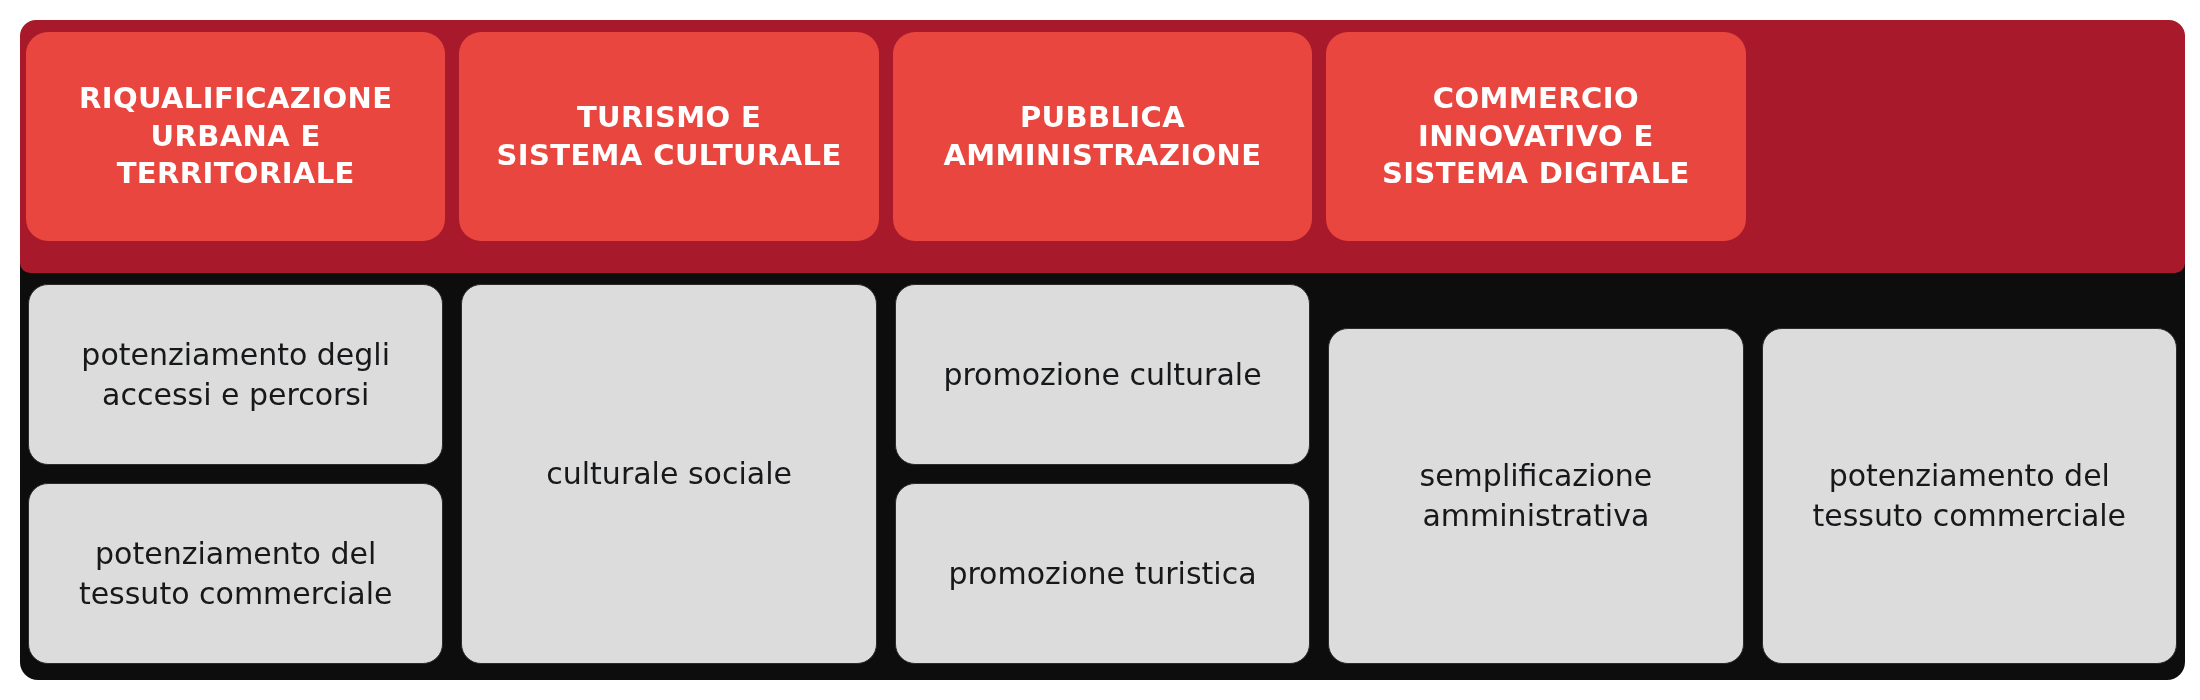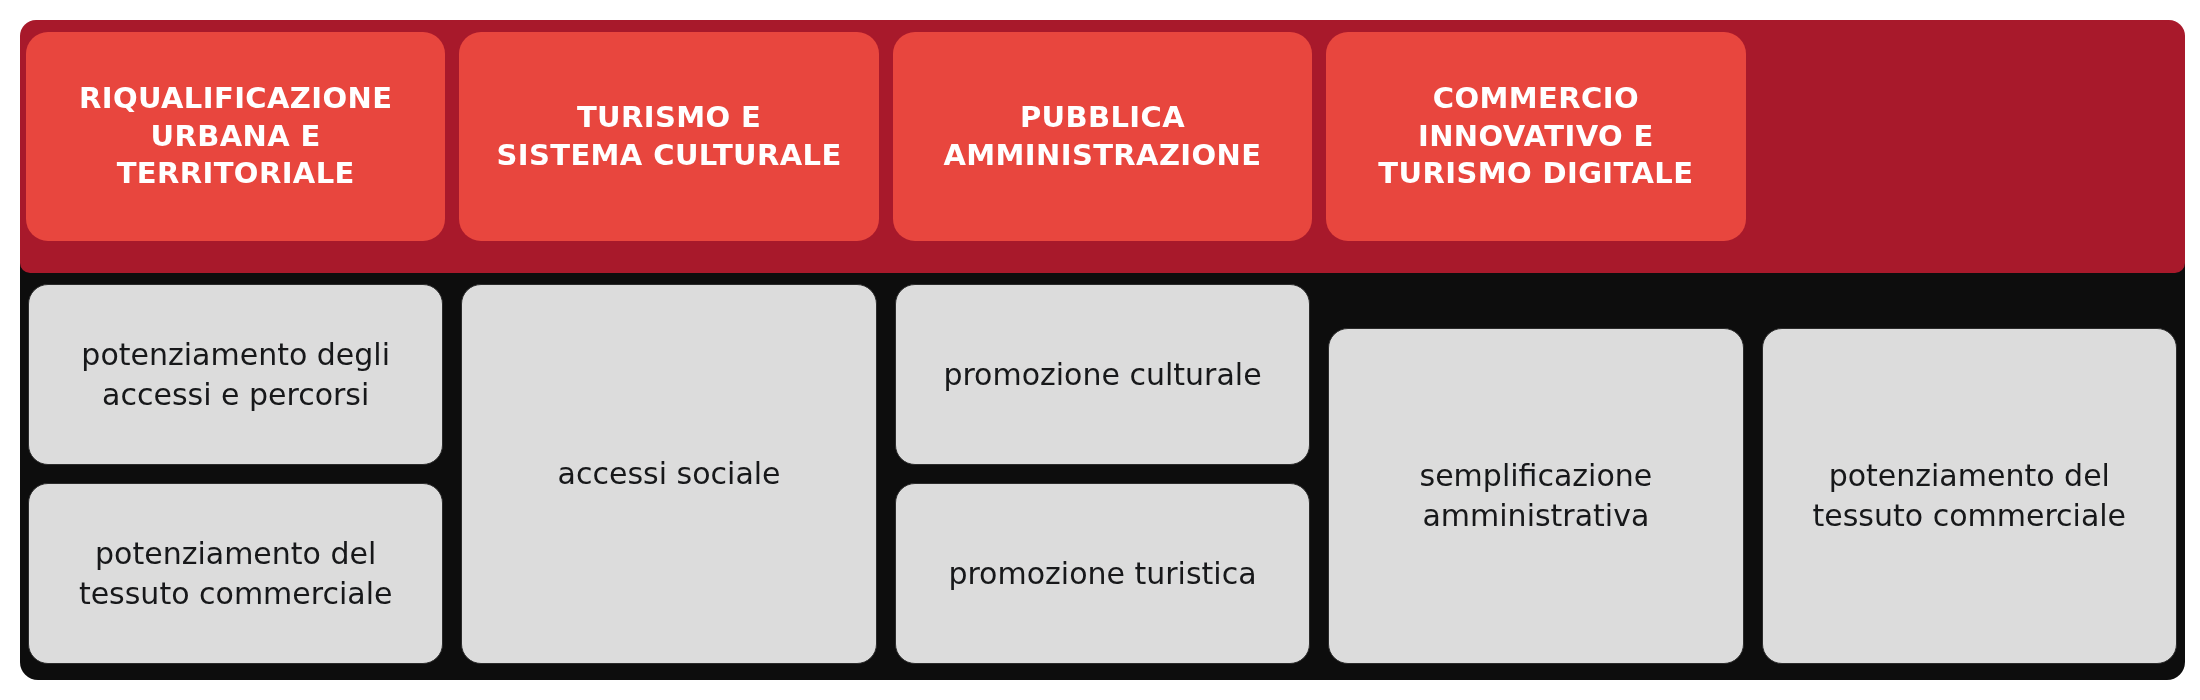--- a/index.html
+++ b/index.html
@@ -145,40 +145,40 @@
       <span class="label">TURISMO E
 SISTEMA CULTURALE</span>
     </div>
     <div class="header-card">
       <span class="label">PUBBLICA
 AMMINISTRAZIONE</span>
     </div>
     <div class="header-card">
       <span class="label">COMMERCIO
 INNOVATIVO E
-TURISMO DIGITALE</span>
+SISTEMA DIGITALE</span>
     </div>
   </div>
 
   <div class="body-row">
 
     <div class="body-col">
       <div class="gray-card">
         <span class="label">potenziamento degli
 accessi e percorsi</span>
       </div>
       <div class="gray-card">
         <span class="label">potenziamento del
 tessuto commerciale</span>
       </div>
     </div>
 
     <div class="body-col">
       <div class="gray-card">
-        <span class="label">accessi sociale</span>
+        <span class="label">culturale sociale</span>
       </div>
     </div>
 
     <div class="body-col">
       <div class="gray-card">
         <span class="label">promozione culturale</span>
       </div>
       <div class="gray-card">
         <span class="label">promozione turistica</span>
       </div>

